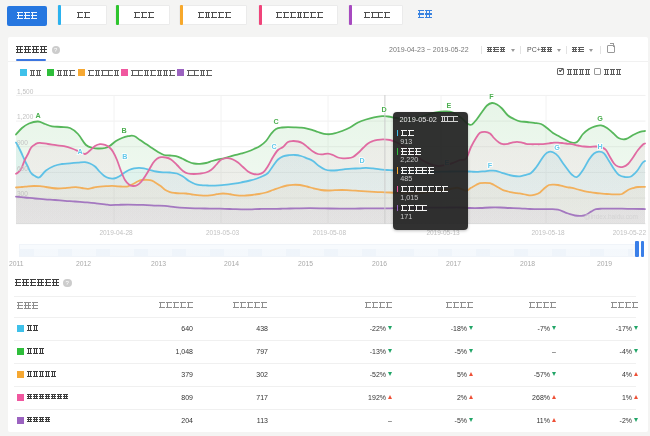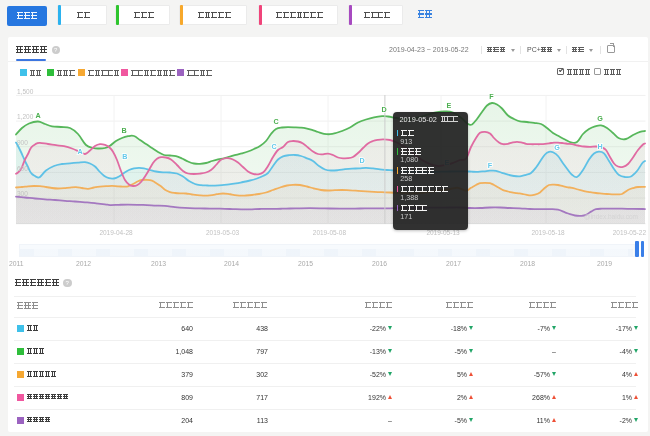--- a/index.html
+++ b/index.html
@@ -246,41 +246,41 @@
     <i style="width:5.93px;height:6.35px;margin-right:0.97px"></i>
     <i style="width:5.93px;height:6.35px;margin-right:0.97px"></i>
   </span>
 <div class="t" style="left:400.3px;top:137.5px;font-size:7.2px;color:#c8c8c8;z-index:6">913</div>
 <div style="position:absolute;left:396.9px;top:148.4px;width:1.6px;height:6.4px;background:#2fbe3b;z-index:6"></div>
 <span class="cn" style="left:400.8px;top:148.4px;--c:#fff;z-index:6">
     <i style="width:5.93px;height:6.35px;margin-right:0.97px"></i>
     <i style="width:5.93px;height:6.35px;margin-right:0.97px"></i>
     <i style="width:5.93px;height:6.35px;margin-right:0.97px"></i>
   </span>
-<div class="t" style="left:400.3px;top:156.3px;font-size:7.2px;color:#c8c8c8;z-index:6">1,080</div>
+<div class="t" style="left:400.3px;top:156.3px;font-size:7.2px;color:#c8c8c8;z-index:6">2,220</div>
 <div style="position:absolute;left:396.9px;top:167.2px;width:1.6px;height:6.4px;background:#f6a832;z-index:6"></div>
 <span class="cn" style="left:400.8px;top:167.2px;--c:#fff;z-index:6">
     <i style="width:5.93px;height:6.35px;margin-right:0.97px"></i>
     <i style="width:5.93px;height:6.35px;margin-right:0.97px"></i>
     <i style="width:5.93px;height:6.35px;margin-right:0.97px"></i>
     <i style="width:5.93px;height:6.35px;margin-right:0.97px"></i>
     <i style="width:5.93px;height:6.35px;margin-right:0.97px"></i>
   </span>
-<div class="t" style="left:400.3px;top:175.1px;font-size:7.2px;color:#c8c8c8;z-index:6">258</div>
+<div class="t" style="left:400.3px;top:175.1px;font-size:7.2px;color:#c8c8c8;z-index:6">485</div>
 <div style="position:absolute;left:396.9px;top:186.0px;width:1.6px;height:6.4px;background:#f0579f;z-index:6"></div>
 <span class="cn" style="left:400.8px;top:186.0px;--c:#fff;z-index:6">
     <i style="width:5.93px;height:6.35px;margin-right:0.97px"></i>
     <i style="width:5.93px;height:6.35px;margin-right:0.97px"></i>
     <i style="width:5.93px;height:6.35px;margin-right:0.97px"></i>
     <i style="width:5.93px;height:6.35px;margin-right:0.97px"></i>
     <i style="width:5.93px;height:6.35px;margin-right:0.97px"></i>
     <i style="width:5.93px;height:6.35px;margin-right:0.97px"></i>
     <i style="width:5.93px;height:6.35px;margin-right:0.97px"></i>
   </span>
-<div class="t" style="left:400.3px;top:193.9px;font-size:7.2px;color:#c8c8c8;z-index:6">1,388</div>
+<div class="t" style="left:400.3px;top:193.9px;font-size:7.2px;color:#c8c8c8;z-index:6">1,015</div>
 <div style="position:absolute;left:396.9px;top:204.8px;width:1.6px;height:6.4px;background:#9b63c0;z-index:6"></div>
 <span class="cn" style="left:400.8px;top:204.8px;--c:#fff;z-index:6">
     <i style="width:5.93px;height:6.35px;margin-right:0.97px"></i>
     <i style="width:5.93px;height:6.35px;margin-right:0.97px"></i>
     <i style="width:5.93px;height:6.35px;margin-right:0.97px"></i>
     <i style="width:5.93px;height:6.35px;margin-right:0.97px"></i>
   </span>
 <div class="t" style="left:400.3px;top:212.7px;font-size:7.2px;color:#c8c8c8;z-index:6">171</div>
 <div style="position:absolute;left:18.5px;top:243.5px;width:616px;height:13px;background:#f7fafd;border:1px solid #f0f4f9"></div>
 <div style="position:absolute;left:20px;top:249px;width:613px;height:7px;background:repeating-linear-gradient(90deg,rgba(90,140,200,0.05) 0 14px,rgba(90,140,200,0.015) 14px 38px)"></div>

